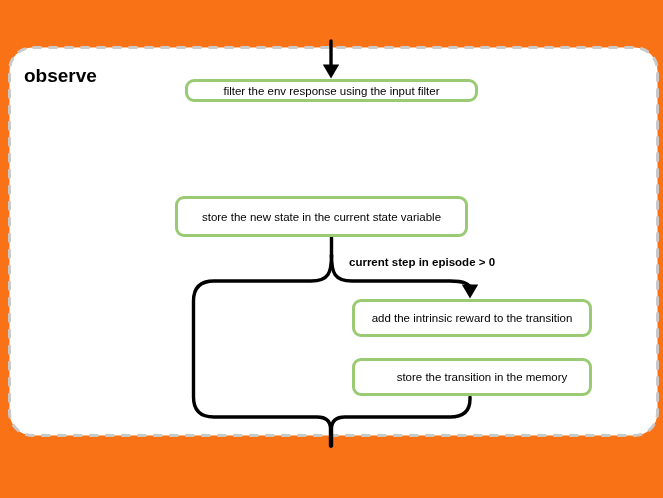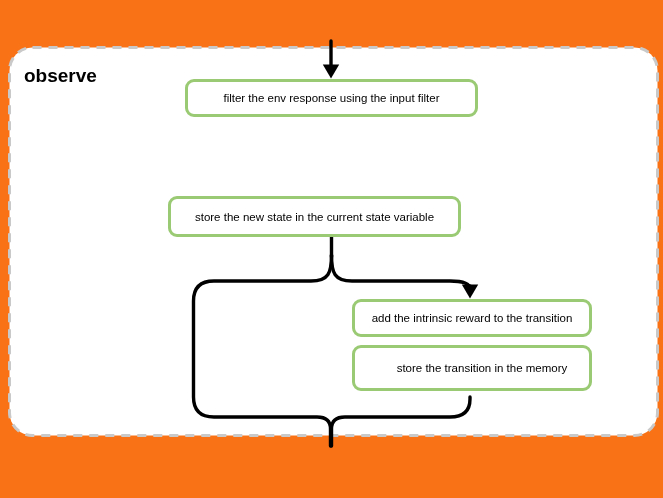--- a/index.html
+++ b/index.html
@@ -40,25 +40,25 @@
     display: flex;
     align-items: center;
     justify-content: center;
     text-align: center;
     font-size: 11.5px;
     line-height: 14px;
     color: #000000;
     padding: 2px 4px;
     white-space: pre-line;
   }
-  #step-filter        { left: 185px; top:  79px; width: 293px; height: 38px; }
+  #step-filter        { left: 185px; top:  79px; width: 293px; height: 23px; }
   #step-create        { left: 185px; top: 135px; width: 293px; height: 44px; }
-  #step-store-state   { left: 168px; top: 196px; width: 293px; height: 41px; }
+  #step-store-state   { left: 175px; top: 196px; width: 293px; height: 41px; }
   #step-add-reward    { left: 352px; top: 299px; width: 240px; height: 38px; }
-  #step-store-trans   { left: 352px; top: 345px; width: 240px; height: 46px; padding-left: 24px; }
+  #step-store-trans   { left: 352px; top: 358px; width: 240px; height: 38px; padding-left: 24px; }
   .branch-label {
     position: absolute;
     left: 349px;
     top: 256px;
     width: 160px;
     font-size: 11.5px;
     font-weight: 700;
     color: #000000;
     white-space: nowrap;
   }
@@ -89,20 +89,21 @@
 
   <div class="step-box" id="step-filter">
     <span>filter the env response using the input filter</span>
   </div>
 
 
   <div class="step-box" id="step-store-state">
     <span>store the new state in the current state variable</span>
   </div>
 
+  <div class="branch-label">current step in episode &gt; 0</div>
 
   <div class="step-box" id="step-add-reward">
     <span>add the intrinsic reward to the transition</span>
   </div>
 
   <div class="step-box" id="step-store-trans">
     <span>store the transition in the memory</span>
   </div>
 
 </div>

